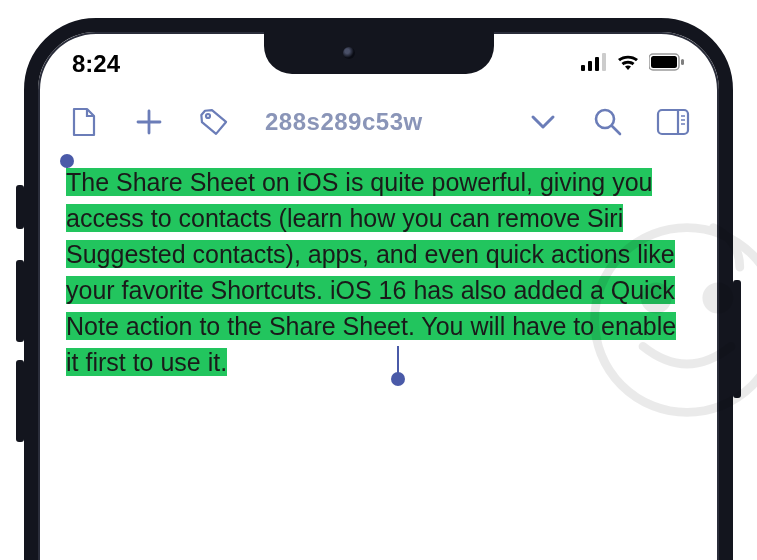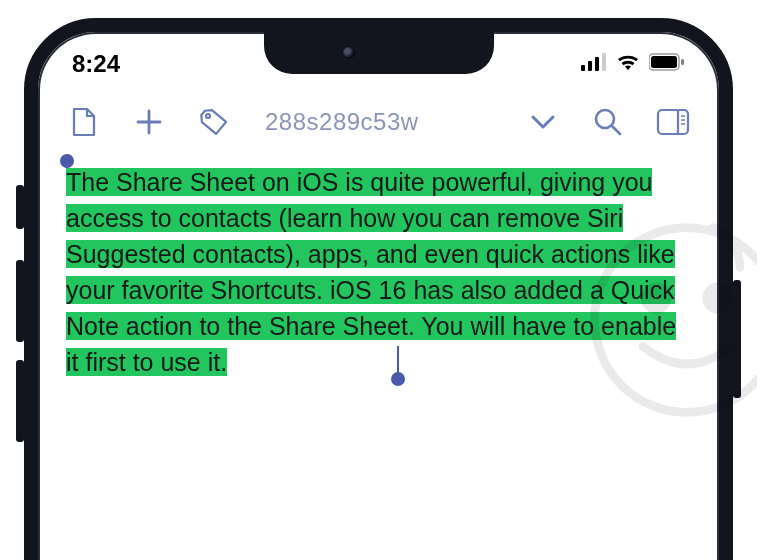--- a/index.html
+++ b/index.html
@@ -70,20 +70,21 @@
       display: flex;
       align-items: center;
       gap: 8px;
     }
 
     .toolbar {
       display: flex;
       align-items: center;
       gap: 29px;
       padding: 18px 28px 14px;
+      font-weight: bold;
     }
     .toolbar-icon {
       width: 36px;
       height: 36px;
       display: flex;
       align-items: center;
       justify-content: center;
       color: #6b7db8;
       flex-shrink: 0;
     }

